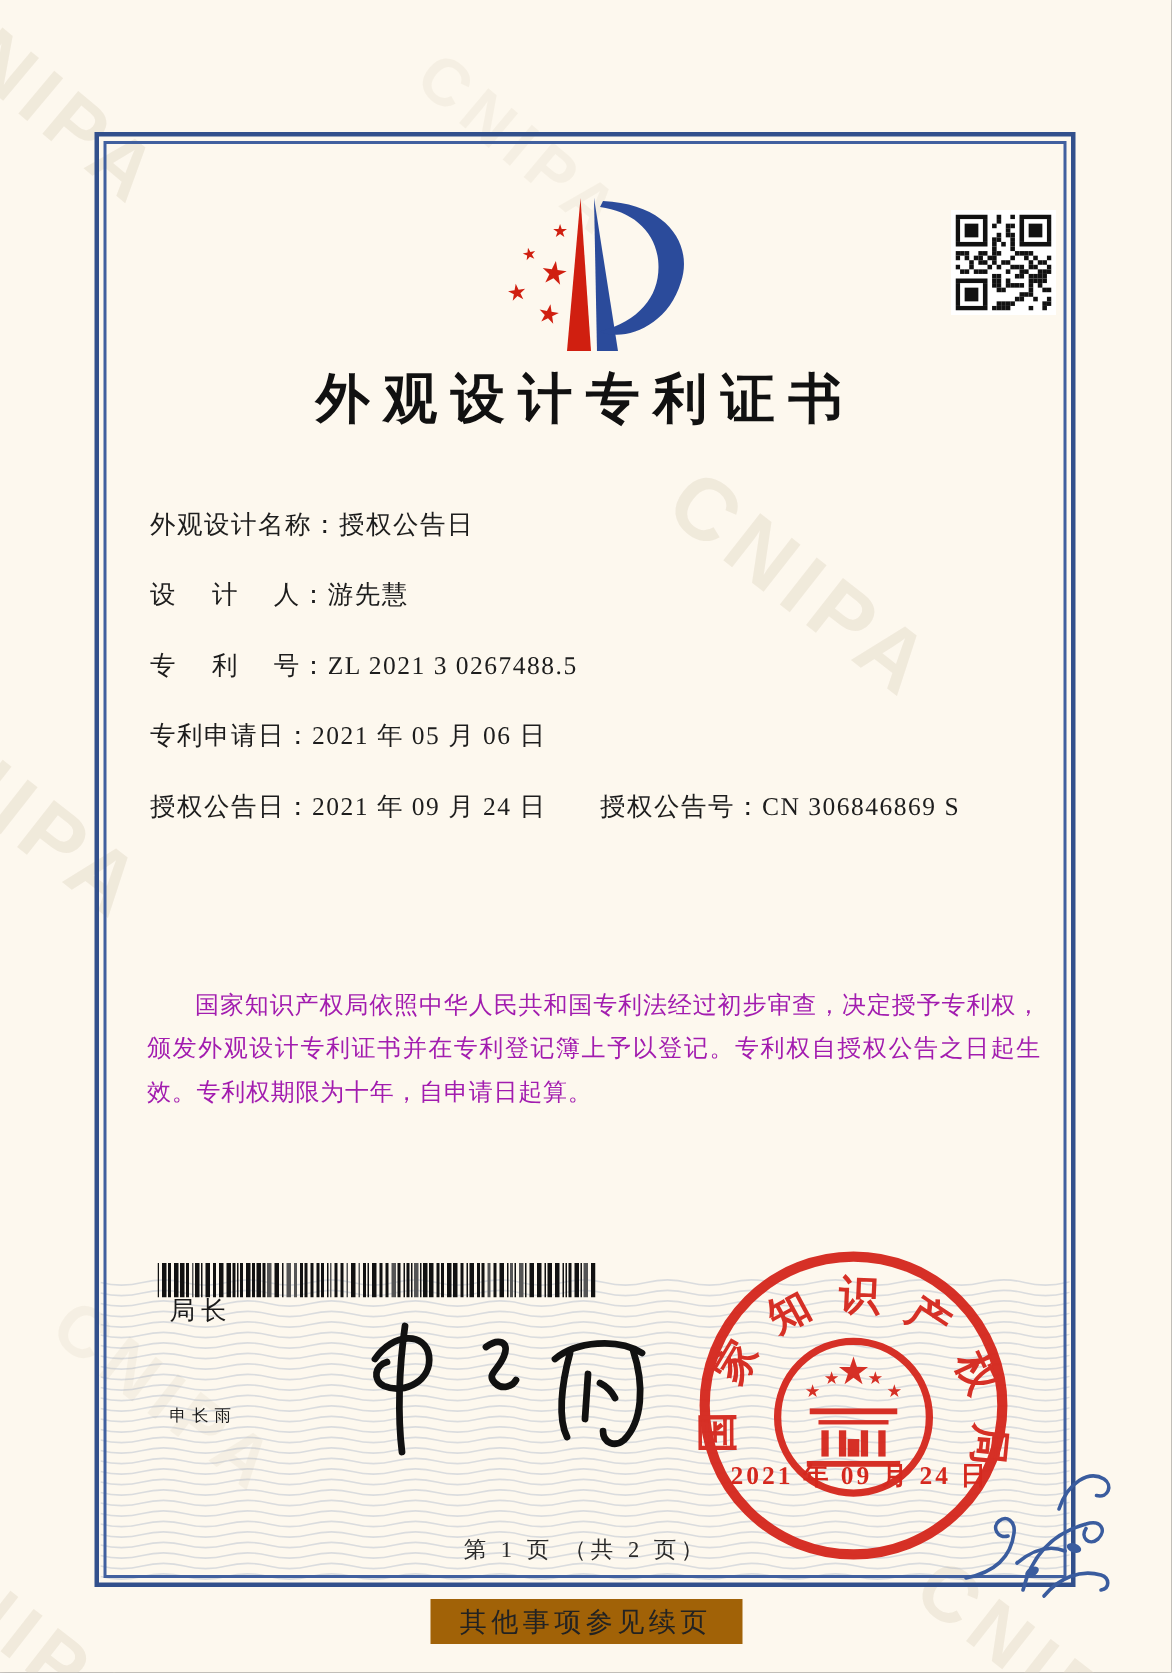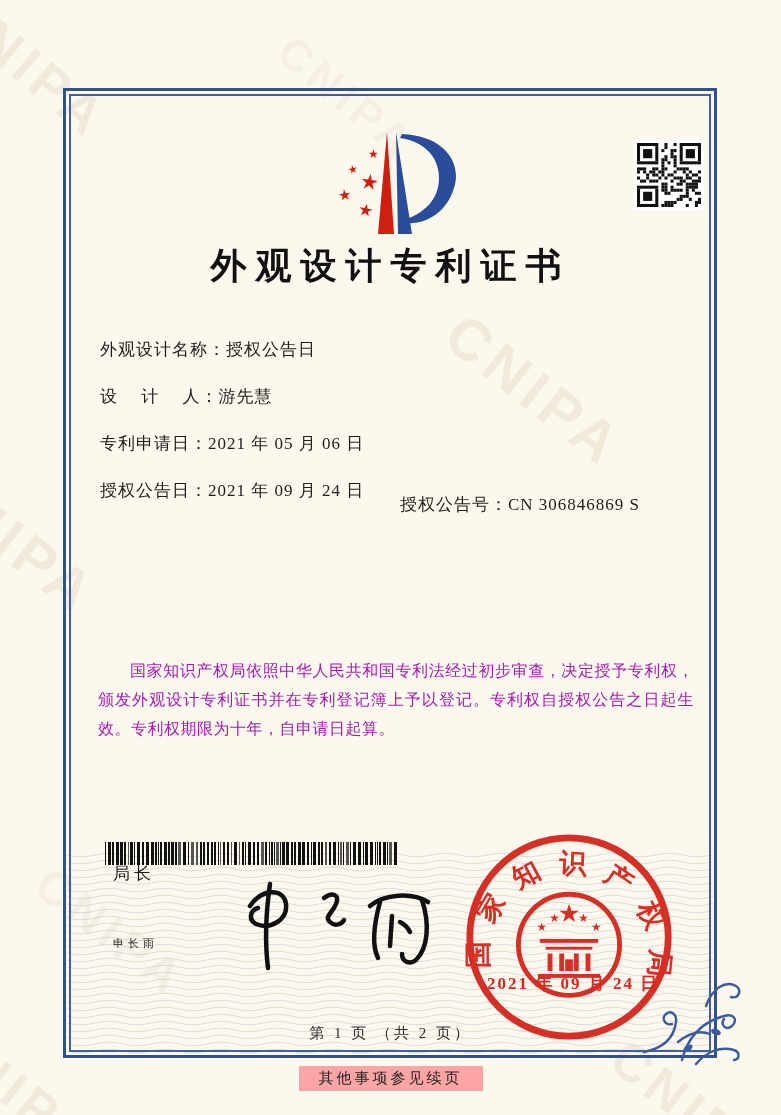--- a/index.html
+++ b/index.html
@@ -44,21 +44,21 @@
   .logo .star{position:absolute;color:var(--logo-red);line-height:1;font-family:"DejaVu Sans",sans-serif;}
   .qr{position:absolute;left:634px;top:140px;width:70px;height:70px;background:#fff;padding:3px;}
   
   .title{
     position:absolute;left:0;top:242px;width:100%;text-align:center;
     font-size:36px;font-weight:bold;color:#111;letter-spacing:9px;
   }
   
   .fields{position:absolute;left:100px;top:338px;width:594px;}
   .field-row{height:28px;margin-bottom:19px;font-size:17px;color:var(--ink);letter-spacing:1px;position:relative;white-space:nowrap;}
-  .field-row .pair2{position:absolute;left:300px;top:0;margin-top:14px;}
+  .field-row .pair2{position:absolute;left:300px;top:0;}
   
   .body-text{position:absolute;left:98px;top:656px;width:596px;font-size:16px;line-height:29px;color:#a21caf;letter-spacing:.5px;text-align:justify;}
   .body-text p{text-indent:2em;}
   
   .barcode{position:absolute;left:105px;top:842px;width:292px;height:23px;}
   
   .sig-title{position:absolute;left:113px;top:862px;font-size:17px;color:#1a1a1a;letter-spacing:4px;}
   .sig-name{position:absolute;left:113px;top:936px;font-size:11px;color:#1a1a1a;letter-spacing:4px;}
   .sig-hand{position:absolute;left:232px;top:872px;width:210px;height:110px;}
   
@@ -66,21 +66,21 @@
   .seal-date{
     position:absolute;left:487px;top:972px;font-size:17px;color:var(--seal-red);
     letter-spacing:2px;font-weight:bold;white-space:nowrap;
   }
   
   .flourish{position:absolute;left:638px;top:972px;width:112px;height:100px;}
   
   .page-info{position:absolute;left:0;top:1024px;width:100%;text-align:center;font-size:15px;color:#2a2a2a;letter-spacing:3px;}
   .cont-note{
     position:absolute;left:50%;top:1066px;transform:translateX(-50%);
-    font-size:15px;color:#222;letter-spacing:3px;background:#fca5a5;padding:3px 20px;white-space:nowrap;font-family:Liberation Mono, monospace;
+    font-size:18px;color:#222;letter-spacing:3px;background:#a16207;padding:3px 20px;white-space:nowrap;font-family:Liberation Mono, monospace;
   }
 </style>
 </head>
 <body>
 
 <div class="page">
 
   <div class="wm" style="left:-28px;top:-22px;font-size:54px;transform:rotate(40deg);">CNIPA</div>
   <div class="wm" style="left:300px;top:26px;font-size:44px;transform:rotate(40deg);opacity:.35;">CNIPA</div>
   <div class="wm" style="left:474px;top:300px;font-size:58px;transform:rotate(38deg);">CNIPA</div>
@@ -280,20 +280,23 @@
   <div class="title">外观设计专利证书</div>
 
   <div class="fields">
     <div class="field-row">
       <span>外观设计名称：</span><span>授权公告日</span>
     </div>
     <div class="field-row">
       <span>设　 计 　人：</span><span>游先慧</span>
     </div>
     <div class="field-row">
+      <span>专　 利 　号：</span><span>ZL 2021 3 0267488.5</span>
+    </div>
+    <div class="field-row">
       <span>专利申请日：</span><span>2021 年 05 月 06 日</span>
     </div>
     <div class="field-row">
       <span>授权公告日：</span><span>2021 年 09 月 24 日</span>
       <span class="pair2">
         <span>授权公告号：</span><span>CN 306846869 S</span>
       </span>
     </div>
   </div>
 

